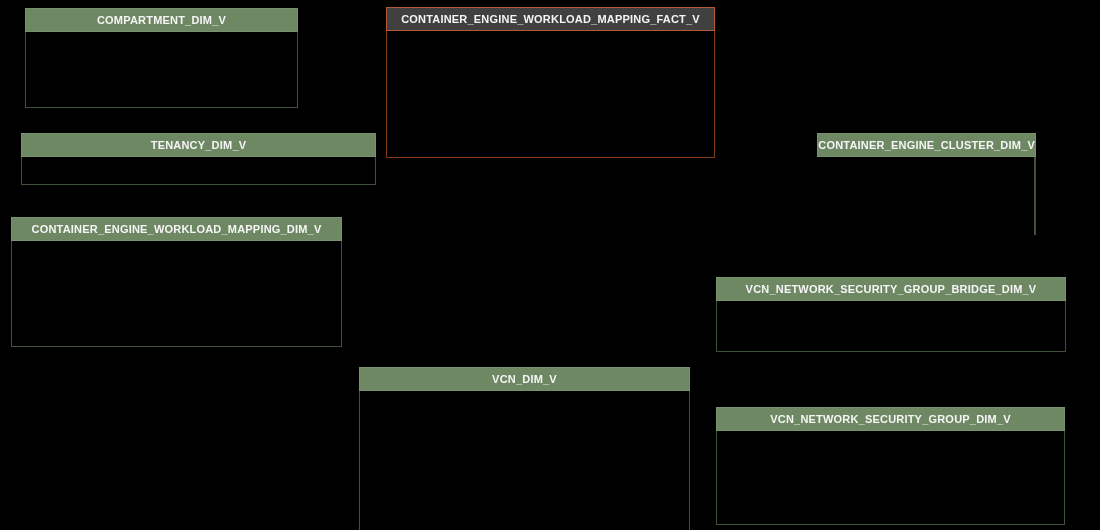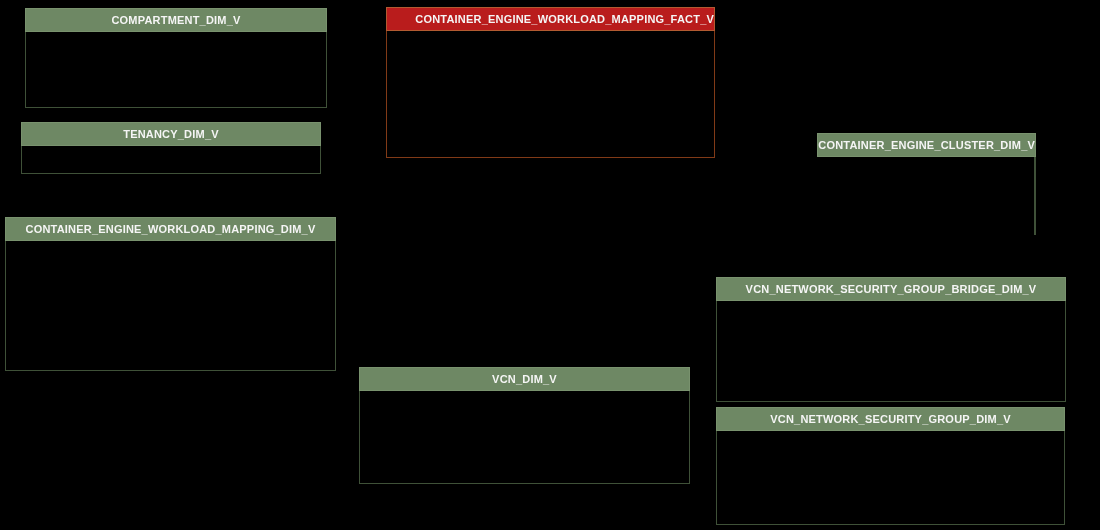--- a/index.html
+++ b/index.html
@@ -36,84 +36,83 @@
   }
   .entity.dim .entity-header {
     background: #6e8864;
     border: 1px solid #79926e;
   }
   .entity.dim .entity-body {
     border: 1px solid #3f5138;
     border-top: none;
   }
   .entity.fact .entity-header {
-    background: #b91c1c;
+    background: #404040;
     border: 1px solid #b25a31;
-    justify-content: flex-end;
   }
   .entity.fact .entity-body {
     border: 1px solid #813a17;
     border-top: none;
   }
   .entity-title {
     font-size: 11px;
     font-weight: bold;
     color: #f5f5f5;
     white-space: nowrap;
     letter-spacing: 0.2px;
   }
 </style>
 </head>
 <body>
 
 <div class="canvas">
 
-  <div class="entity dim" style="left:25px; top:8px; width:302px; height:100px;">
+  <div class="entity dim" style="left:25px; top:8px; width:273px; height:100px;">
     <div class="entity-header">
       <span class="entity-title">COMPARTMENT_DIM_V</span>
     </div>
     <div class="entity-body"></div>
   </div>
 
   <div class="entity fact" style="left:386px; top:7px; width:329px; height:151px;">
     <div class="entity-header">
       <span class="entity-title">CONTAINER_ENGINE_WORKLOAD_MAPPING_FACT_V</span>
     </div>
     <div class="entity-body"></div>
   </div>
 
-  <div class="entity dim" style="left:21px; top:122px; width:300px; height:52px;">
+  <div class="entity dim" style="left:21px; top:133px; width:355px; height:52px;">
     <div class="entity-header">
       <span class="entity-title">TENANCY_DIM_V</span>
     </div>
     <div class="entity-body"></div>
   </div>
 
   <div class="entity dim" style="left:746px; top:133px; width:290px; height:102px;align-items:flex-end;">
     <div class="entity-header">
       <span class="entity-title">CONTAINER_ENGINE_CLUSTER_DIM_V</span>
     </div>
     <div class="entity-body"></div>
   </div>
 
-  <div class="entity dim" style="left:5px; top:217px; width:331px; height:154px;">
+  <div class="entity dim" style="left:11px; top:217px; width:331px; height:130px;">
     <div class="entity-header">
       <span class="entity-title">CONTAINER_ENGINE_WORKLOAD_MAPPING_DIM_V</span>
     </div>
     <div class="entity-body"></div>
   </div>
 
-  <div class="entity dim" style="left:716px; top:277px; width:350px; height:125px;">
+  <div class="entity dim" style="left:716px; top:277px; width:350px; height:75px;">
     <div class="entity-header">
       <span class="entity-title">VCN_NETWORK_SECURITY_GROUP_BRIDGE_DIM_V</span>
     </div>
     <div class="entity-body"></div>
   </div>
 
-  <div class="entity dim" style="left:359px; top:367px; width:331px; height:117px;">
+  <div class="entity dim" style="left:359px; top:367px; width:331px; height:164px;">
     <div class="entity-header">
       <span class="entity-title">VCN_DIM_V</span>
     </div>
     <div class="entity-body"></div>
   </div>
 
   <div class="entity dim" style="left:716px; top:407px; width:349px; height:118px;">
     <div class="entity-header">
       <span class="entity-title">VCN_NETWORK_SECURITY_GROUP_DIM_V</span>
     </div>

